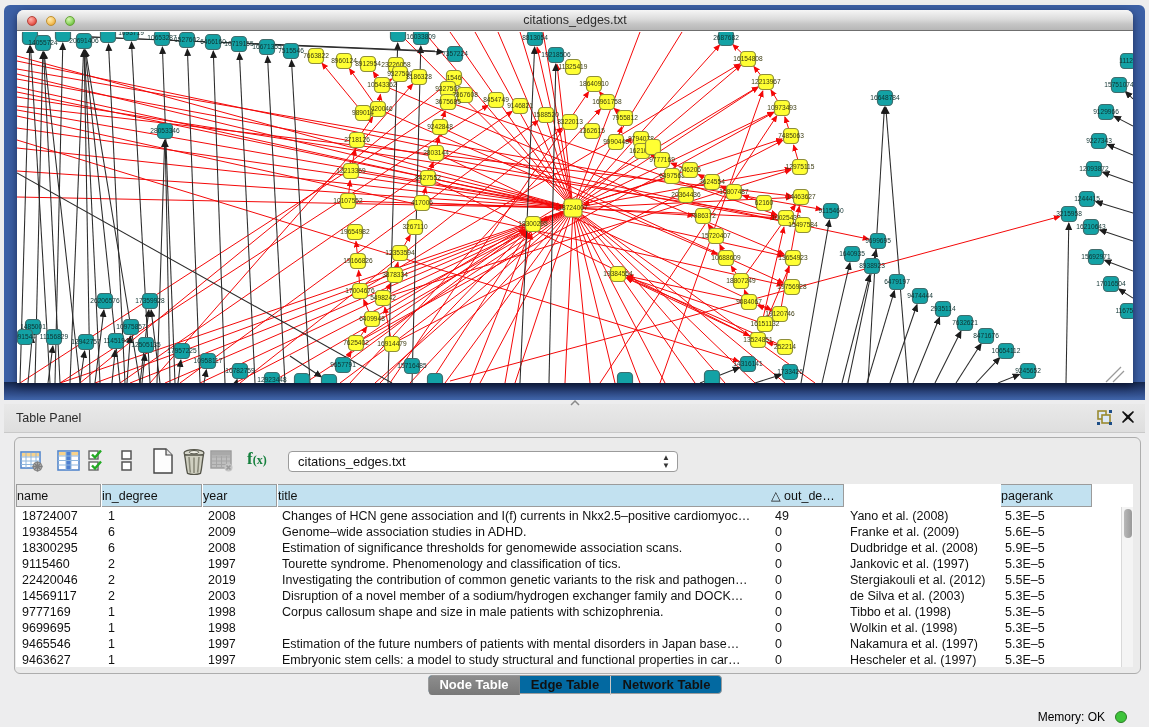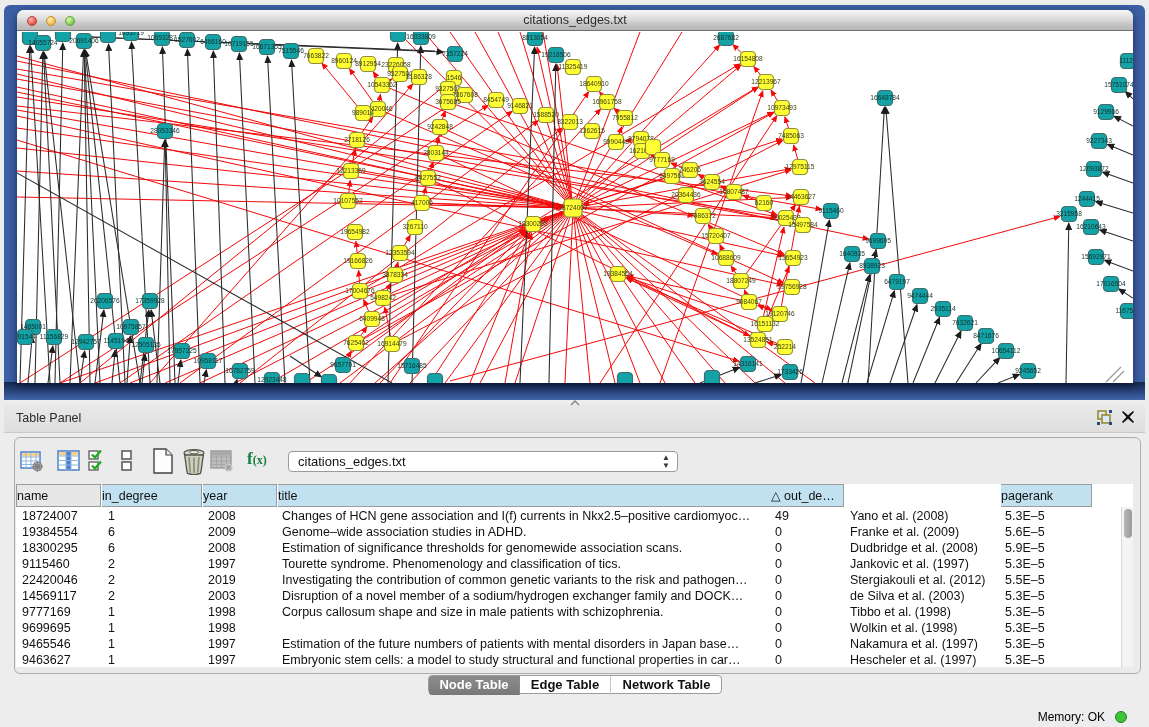--- a/index.html
+++ b/index.html
@@ -24,21 +24,21 @@
 
 #tbl{position:absolute;left:16px;top:484px;width:1117px;height:183px;background:#fff;font-size:12.5px;color:#111}
 .th{position:absolute;top:0;height:23px;line-height:23px;text-align:left;background:#c2e1f0;border-right:1px solid #9b9b9b;border-bottom:1px solid #9b9b9b;border-top:1px solid #9b9b9b;font-size:12.5px}
 .tr{position:absolute;left:0;width:1100px;height:16px;line-height:16px;white-space:nowrap}
 .tr div{position:absolute;top:0;height:16px;overflow:hidden}
 .c0{left:6px;width:80px}.c1{left:92px;width:90px}.c2{left:192px;width:70px}
 .c3{left:266px;width:488px}.c4{left:759px;width:70px}.c5{left:834px;width:150px}.c6{left:989px;width:100px}
 #scrollbar{position:absolute;left:1105px;top:23px;width:12px;height:160px;background:#f4f4f4;border-left:1px solid #d9d9d9}
 #thumb{position:absolute;left:1.5px;top:2px;width:8px;height:29px;background:linear-gradient(90deg,#b8b8b8,#999);border-radius:4px}
 
-#tabs{position:absolute;left:428px;top:675px;width:294px;height:19px;border:1px solid #9b9b9b;border-radius:4px;background:#ffffff;font-size:13px;font-weight:bold}
+#tabs{position:absolute;left:428px;top:675px;width:294px;height:19px;border:1px solid #9b9b9b;border-radius:4px;background:#0369a1;font-size:13px;font-weight:bold}
 #tabs .seg{position:absolute;top:0;height:19px;line-height:18px;text-align:center}
 #seg1{left:0;width:91px;background:linear-gradient(#8d8d8d,#787878);color:#fff;border-radius:3px 0 0 3px;border-right:1px solid #888}
 #seg2{left:92px;width:88px;color:#111}
 #seg3{left:181px;width:112px;color:#111;border-left:1px solid #c9c9c9}
 #mem{position:absolute;right:44px;top:710px;font-size:12px;color:#000000}
 #memdot{position:absolute;right:22px;top:711px;width:12px;height:12px;border-radius:50%;background:#3ec43a;border:1px solid #2c7d26}
 .resizer{position:absolute;left:570px;top:400px;width:10px;height:6px}
 </style></head><body>
 <div id="page">
 <div id="frame">

